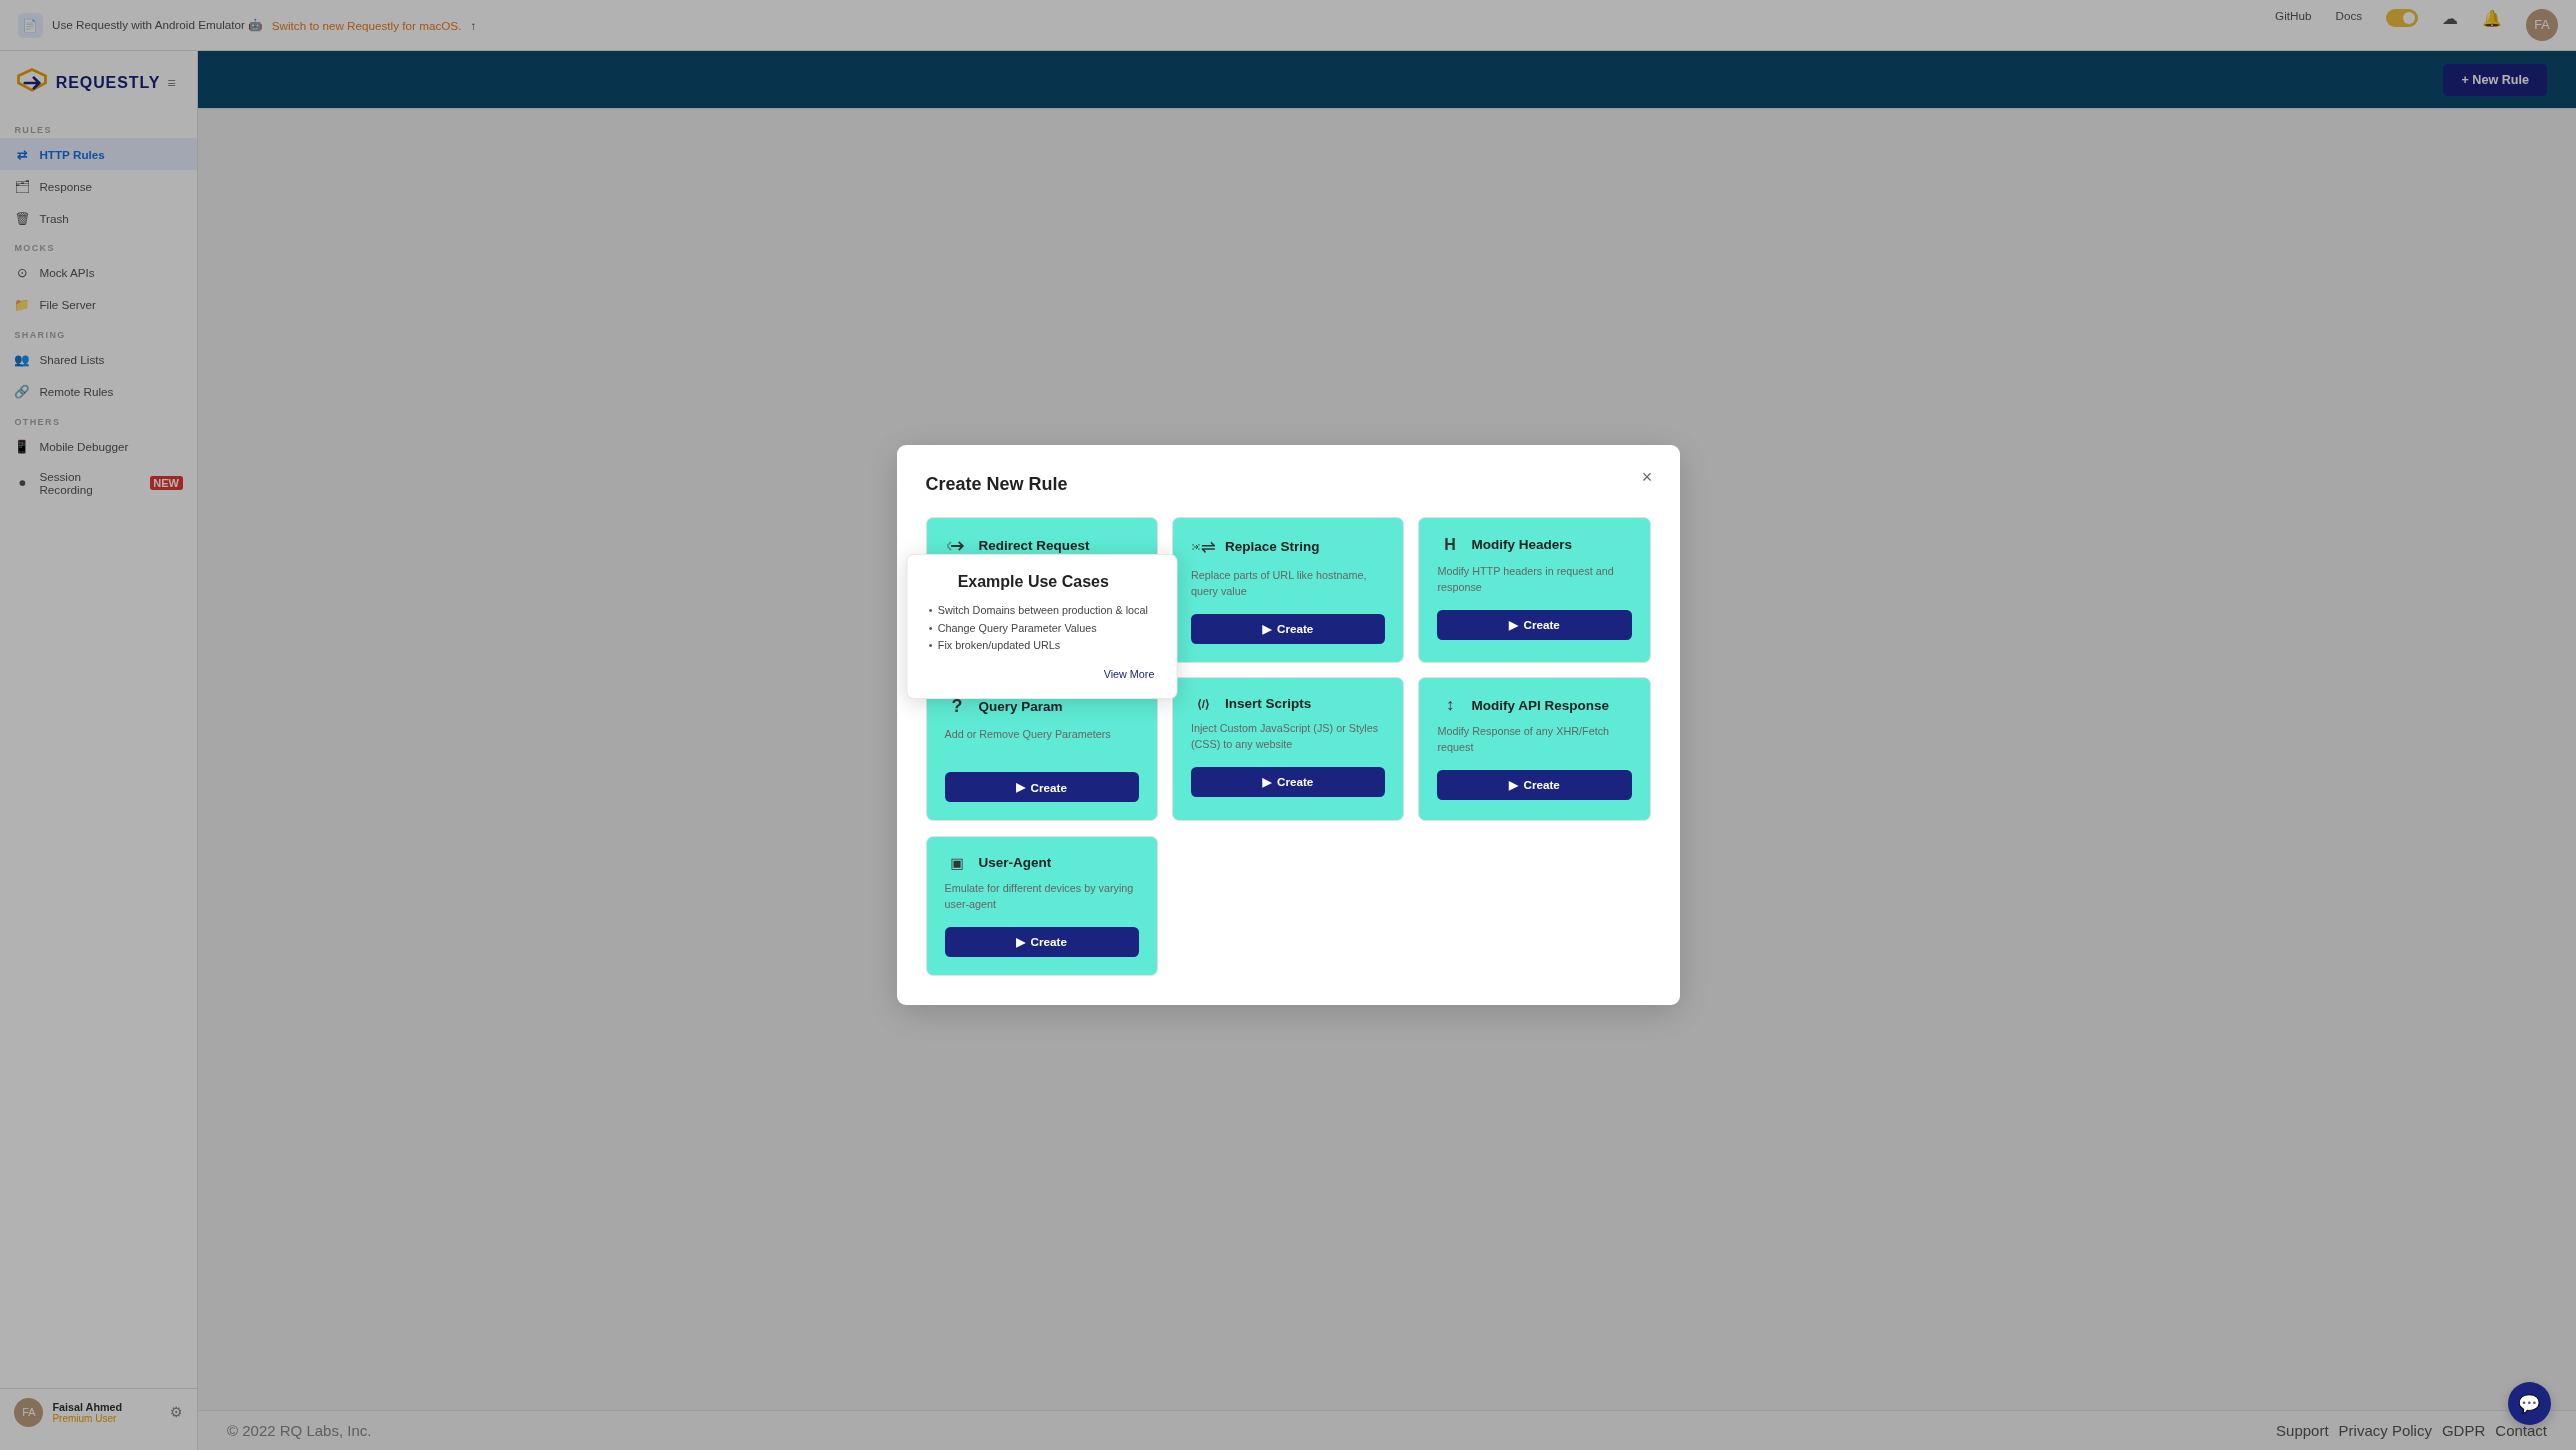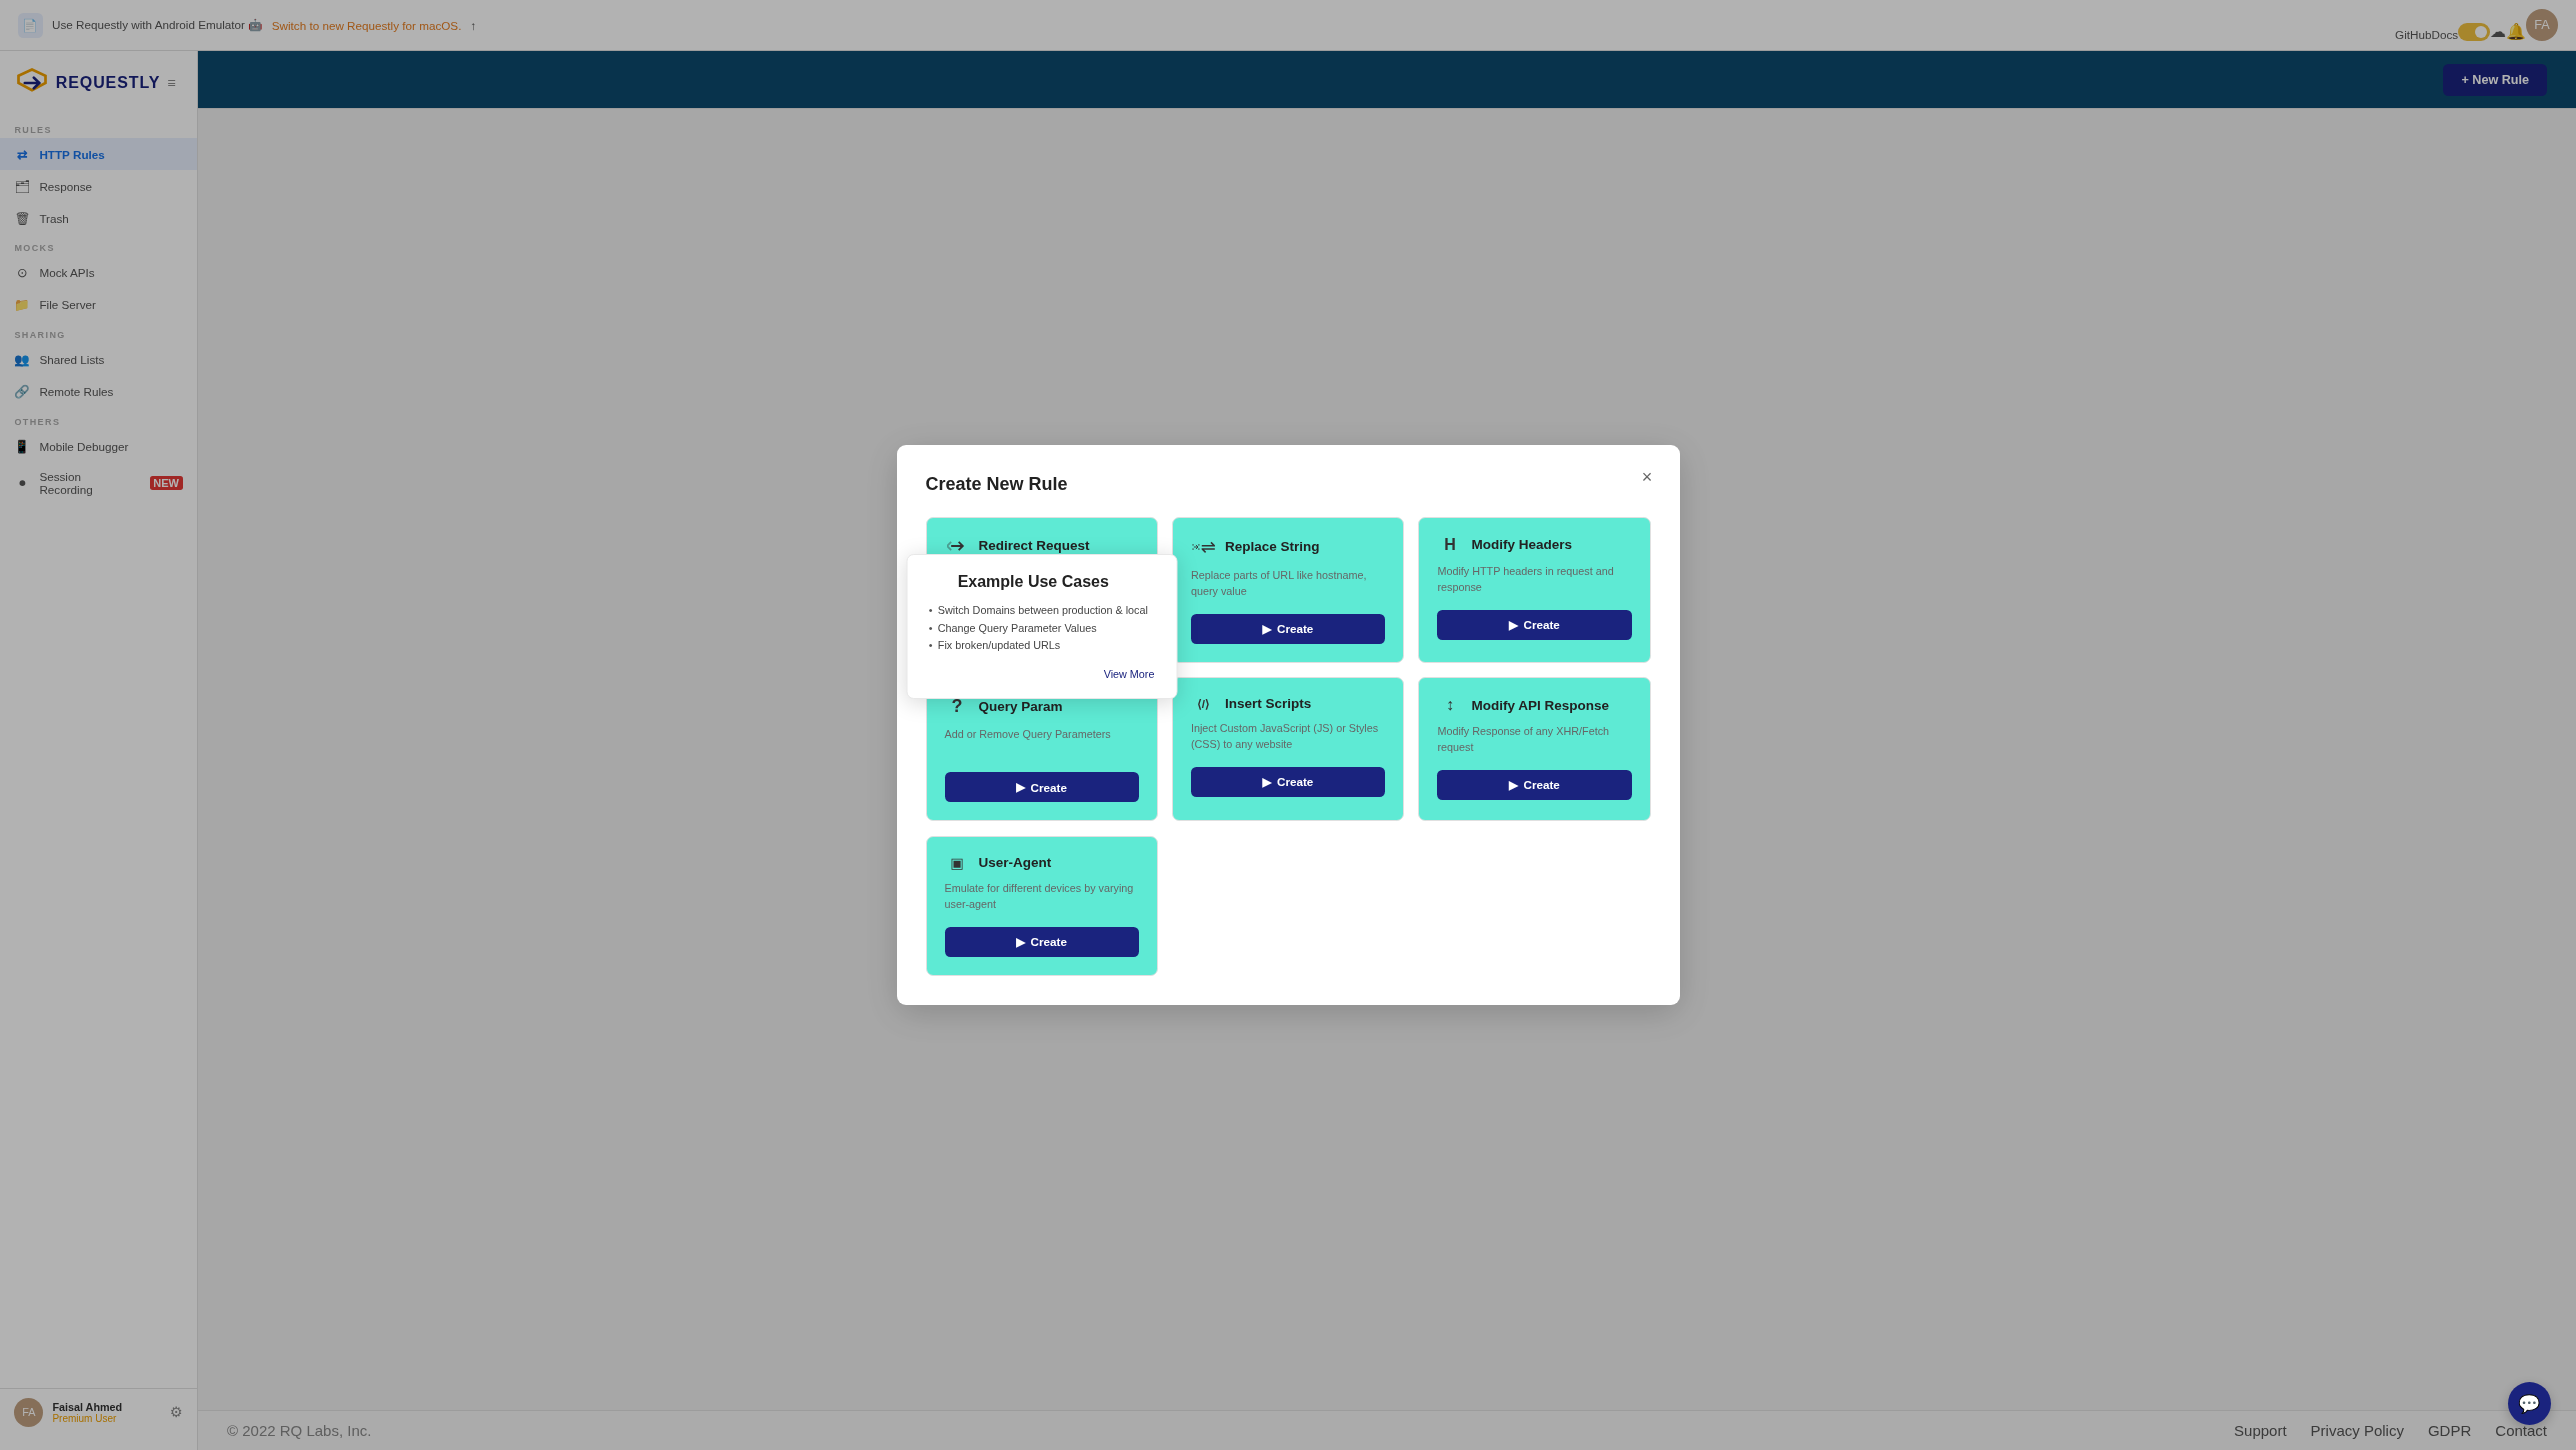--- a/index.html
+++ b/index.html
@@ -33,22 +33,22 @@
       color: #1a73e8;
       font-size: 12.6px;
     }
     .topbar-switch-link {
       color: #e67e22;
       font-weight: 500;
       cursor: pointer;
     }
     .topbar-actions {
       display: flex;
-      align-items: flex-end;
-      gap: 0;
+      align-items: flex-start;
+      gap: 24px;
       margin-left: 20px;
     }
     .topbar-actions a {
       color: #555;
       font-size: 11.7px;
       text-decoration: none;
       cursor: pointer;
     }
     .toggle-wrap {
       width: 32px; height: 18px;
@@ -371,21 +371,21 @@
       border-top: 0.9px solid #e0e0e0;
       padding: 10.8px 29px;
       display: flex;
       align-items: flex-end;
       justify-content: space-between;
       font-size: 15px;
       color: #888;
     }
     .footer-links {
       display: flex;
-      gap: 24px;
+      gap: 10px;
     }
     .footer-links a {
       color: #555;
       text-decoration: none;
       cursor: pointer;
     }
 
     
     .chat-bubble {
       position: fixed;

